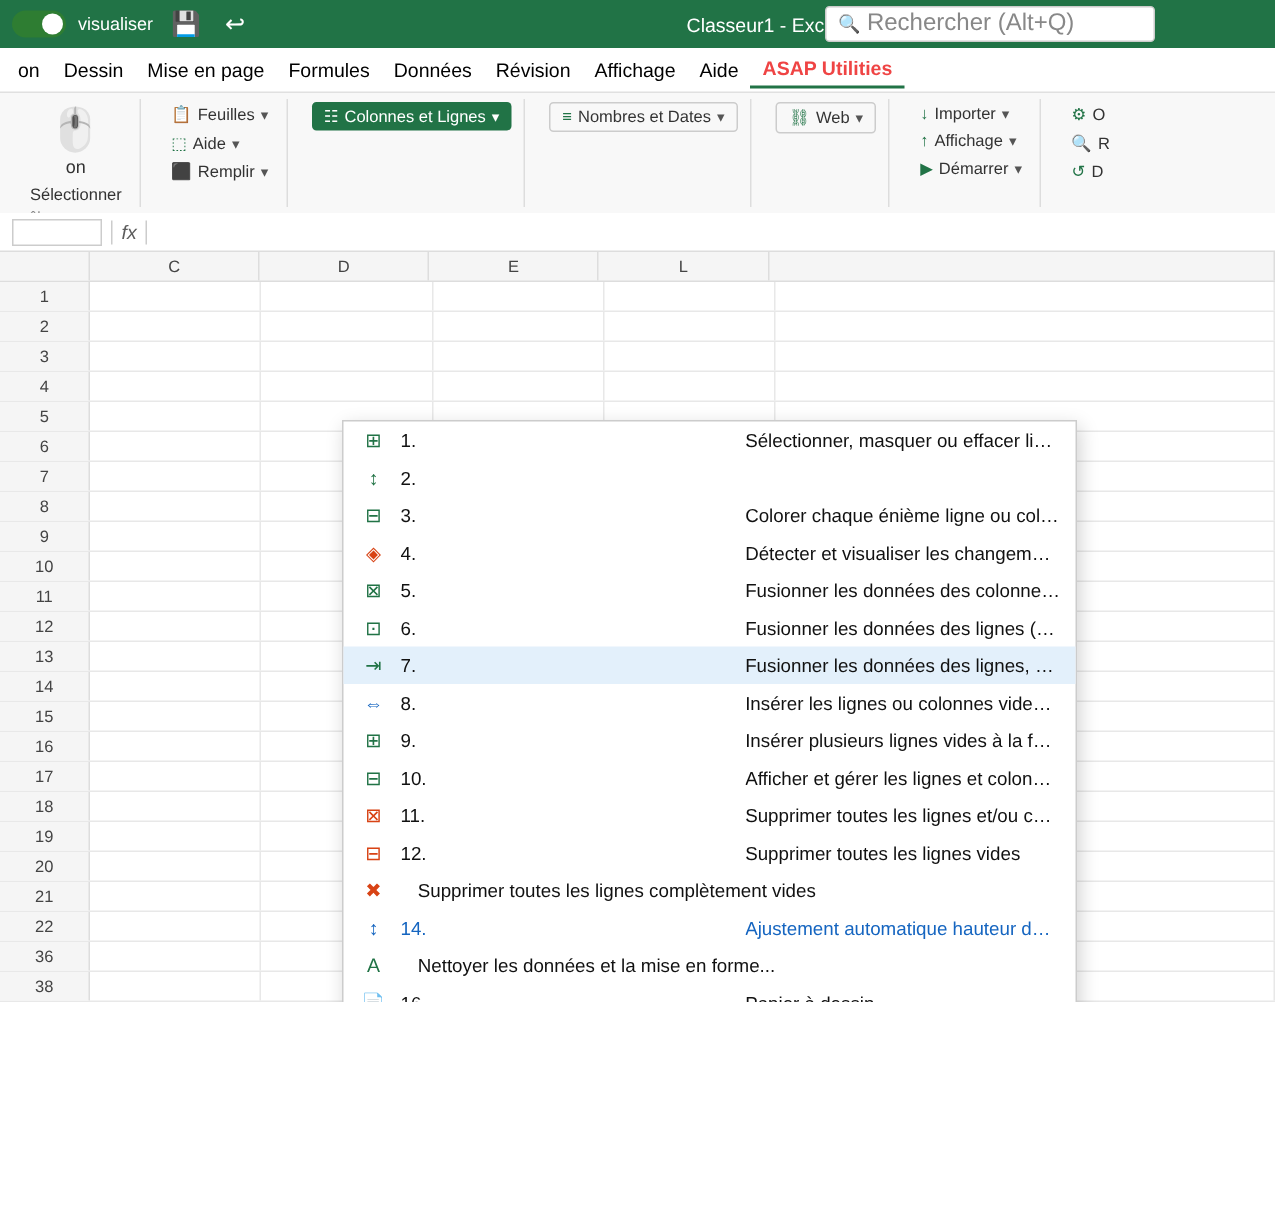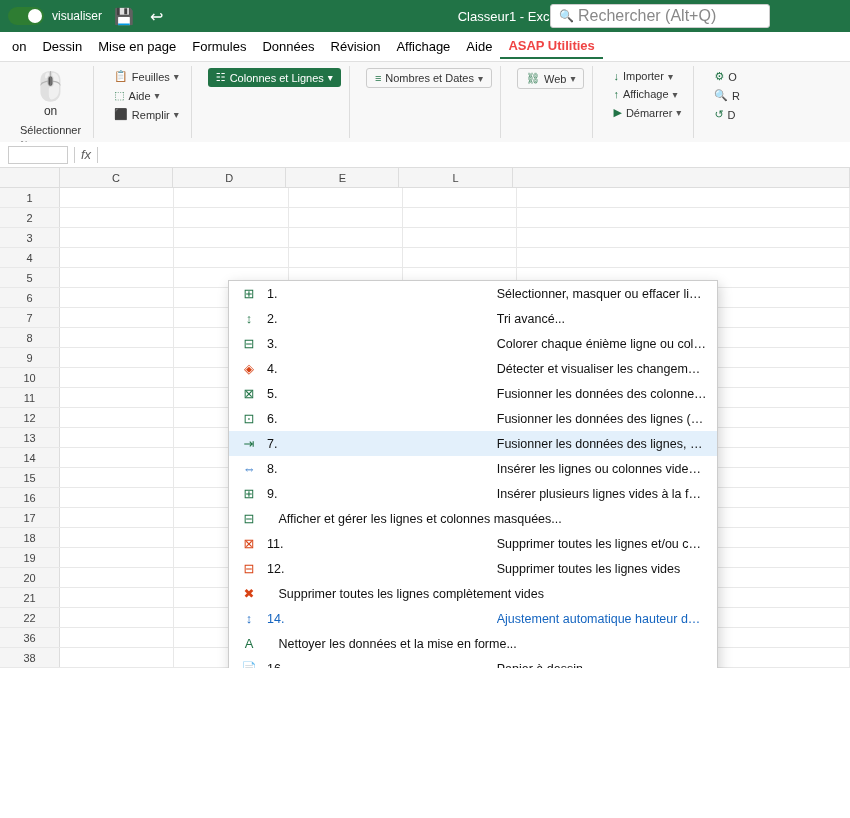--- a/index.html
+++ b/index.html
@@ -541,21 +541,21 @@
       </div>
   </div>
 
   <div class="dropdown-menu">
     <div class="dropdown-item">
       <span class="dropdown-icon">⊞</span>
       <span class="dropdown-text">1.</span>&nbsp;<span class="dropdown-text">Sélectionner, masquer ou effacer ligne et colonne conditionnelle...</span>
     </div>
     <div class="dropdown-item">
       <span class="dropdown-icon">↕</span>
-      <span class="dropdown-text">2.</span>&nbsp;<span class="dropdown-text">Tri avancé...</span>
+      <span class="dropdown-text">2.</span>&nbsp;
     </div>
     <div class="dropdown-item">
       <span class="dropdown-icon">⊟</span>
       <span class="dropdown-text">3.</span>&nbsp;<span class="dropdown-text">Colorer chaque énième ligne ou colonne dans la sélection...</span>
     </div>
     <div class="dropdown-item">
       <span class="dropdown-icon" style="color:#d84315;">◈</span>
       <span class="dropdown-text">4.</span>&nbsp;<span class="dropdown-text">Détecter et visualiser les changements de données/de groupes adjacents...</span>
     </div>
     <div class="dropdown-item">
@@ -573,21 +573,21 @@
     <div class="dropdown-item">
       <span class="dropdown-icon" style="color:#1565c0;">⇔</span>
       <span class="dropdown-text">8.</span>&nbsp;<span class="dropdown-text">Insérer les lignes ou colonnes vides entre les...</span>
     </div>
     <div class="dropdown-item">
       <span class="dropdown-icon">⊞</span>
       <span class="dropdown-text">9.</span>&nbsp;<span class="dropdown-text">Insérer plusieurs lignes vides à la fois...</span>
     </div>
     <div class="dropdown-item">
       <span class="dropdown-icon">⊟</span>
-      &nbsp;<span class="dropdown-text">Afficher et gérer les lignes et colonnes masquées...</span>
+      <span class="dropdown-text">10.</span>&nbsp;<span class="dropdown-text">Afficher et gérer les lignes et colonnes masquées...</span>
     </div>
     <div class="dropdown-item">
       <span class="dropdown-icon" style="color:#d84315;">⊠</span>
       <span class="dropdown-text">11.</span>&nbsp;<span class="dropdown-text">Supprimer toutes les lignes et/ou colonnes masquées...</span>
     </div>
     <div class="dropdown-item">
       <span class="dropdown-icon" style="color:#d84315;">⊟</span>
       <span class="dropdown-text">12.</span>&nbsp;<span class="dropdown-text">Supprimer toutes les lignes vides</span>
     </div>
     <div class="dropdown-item">

